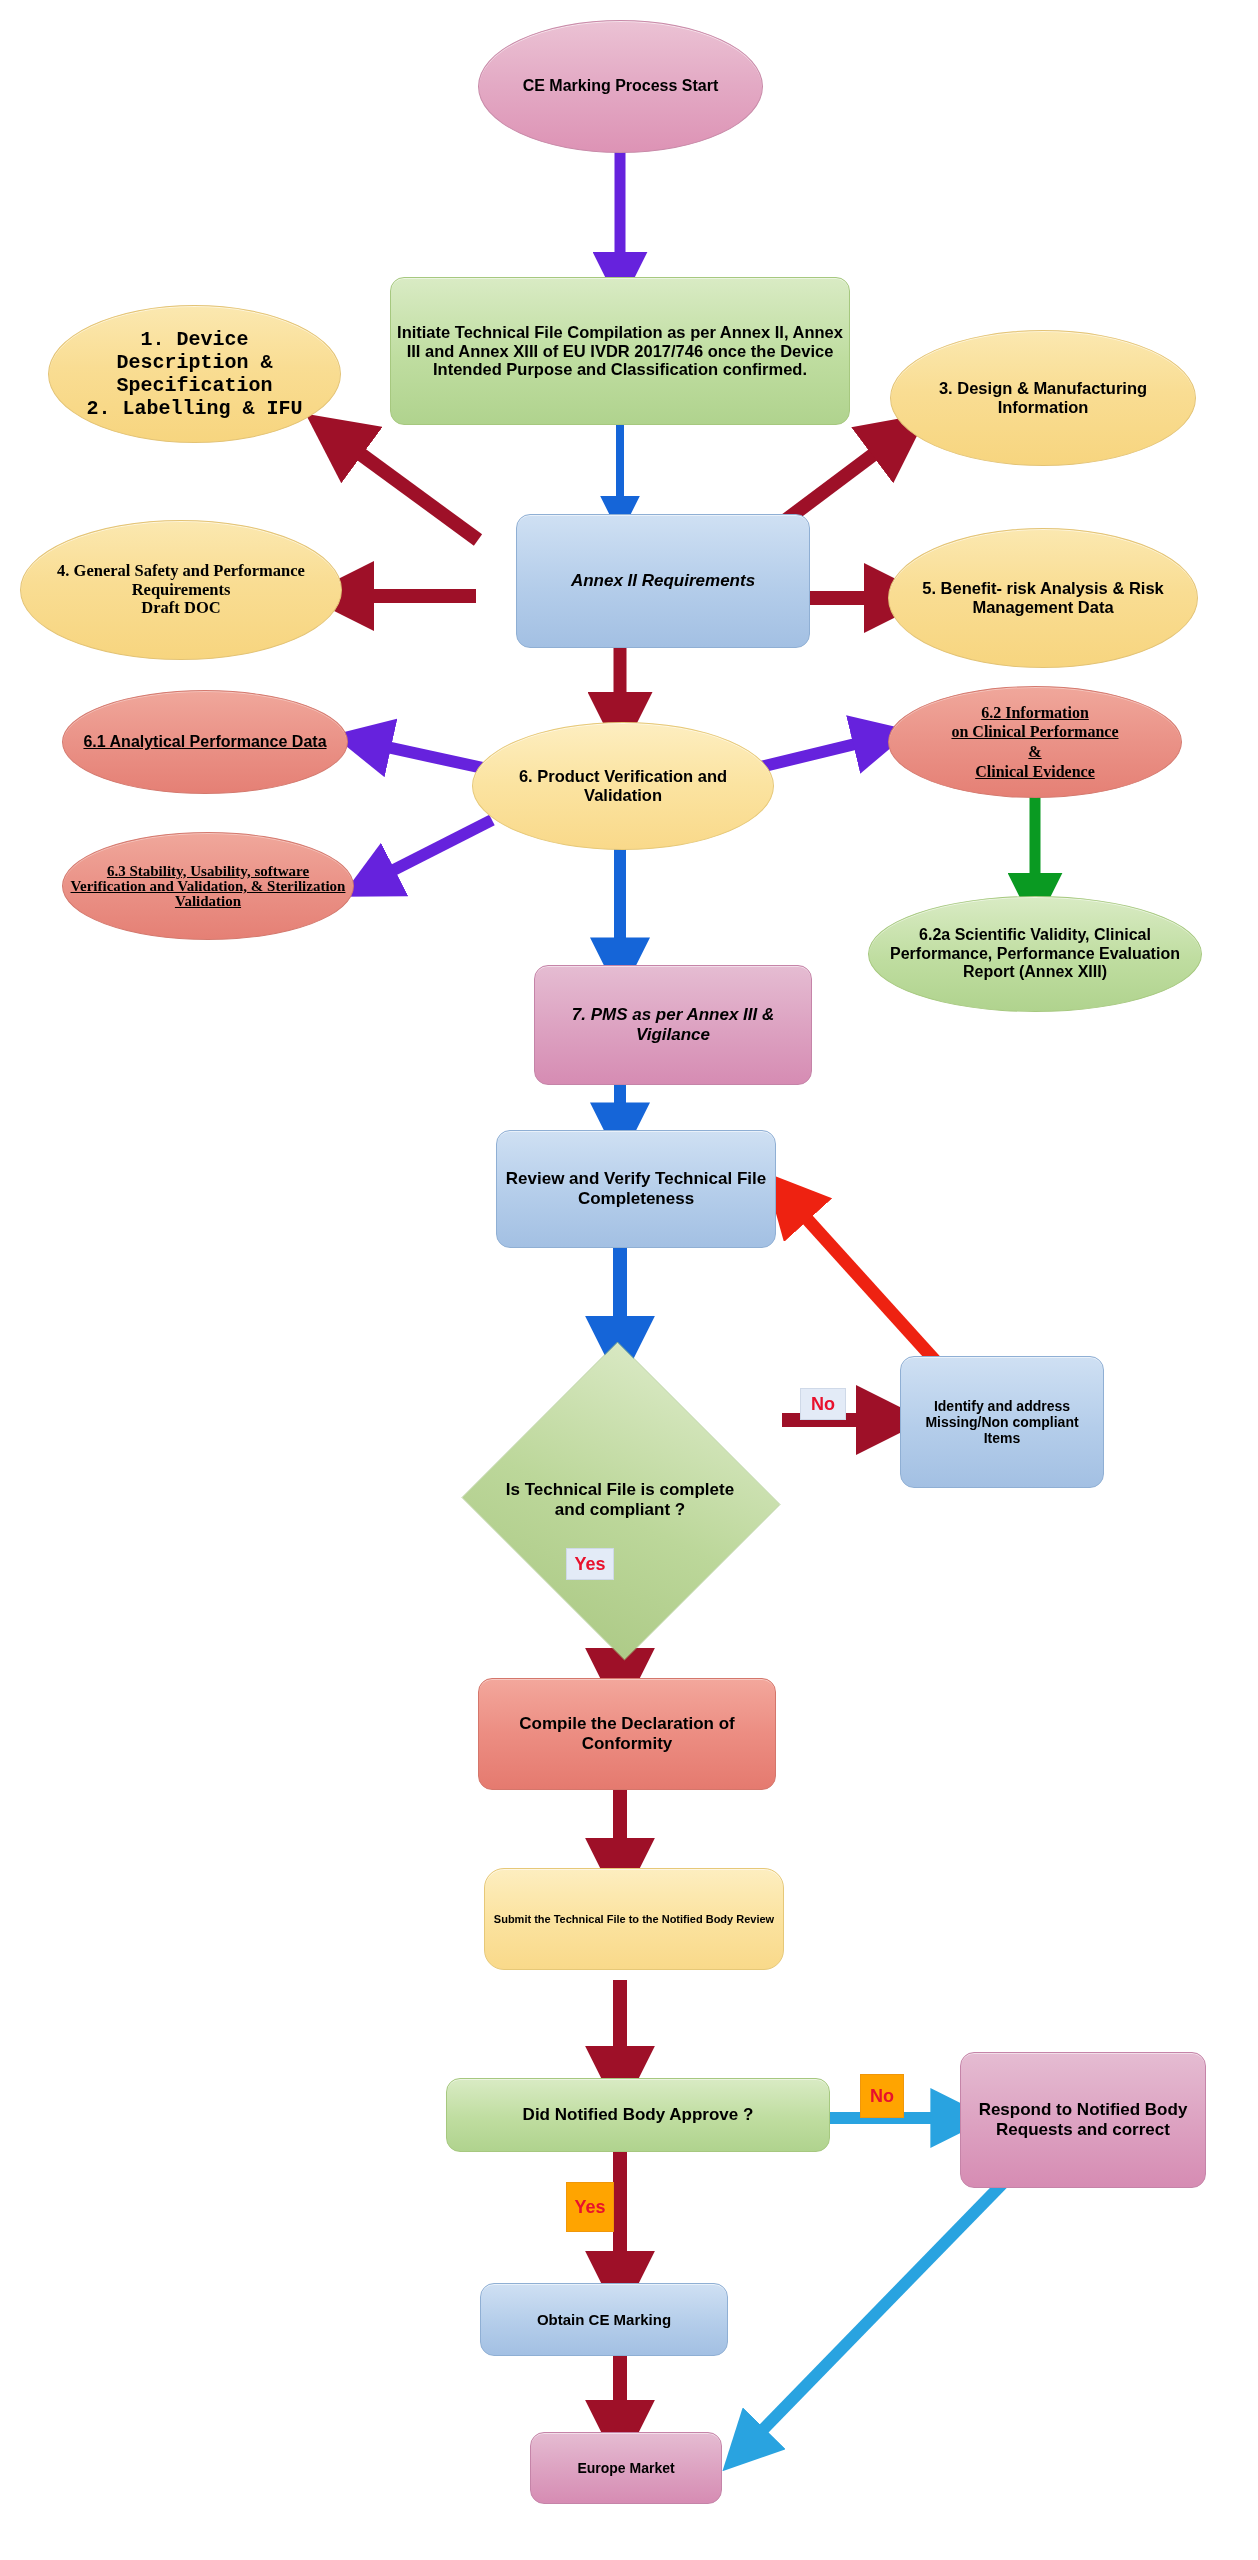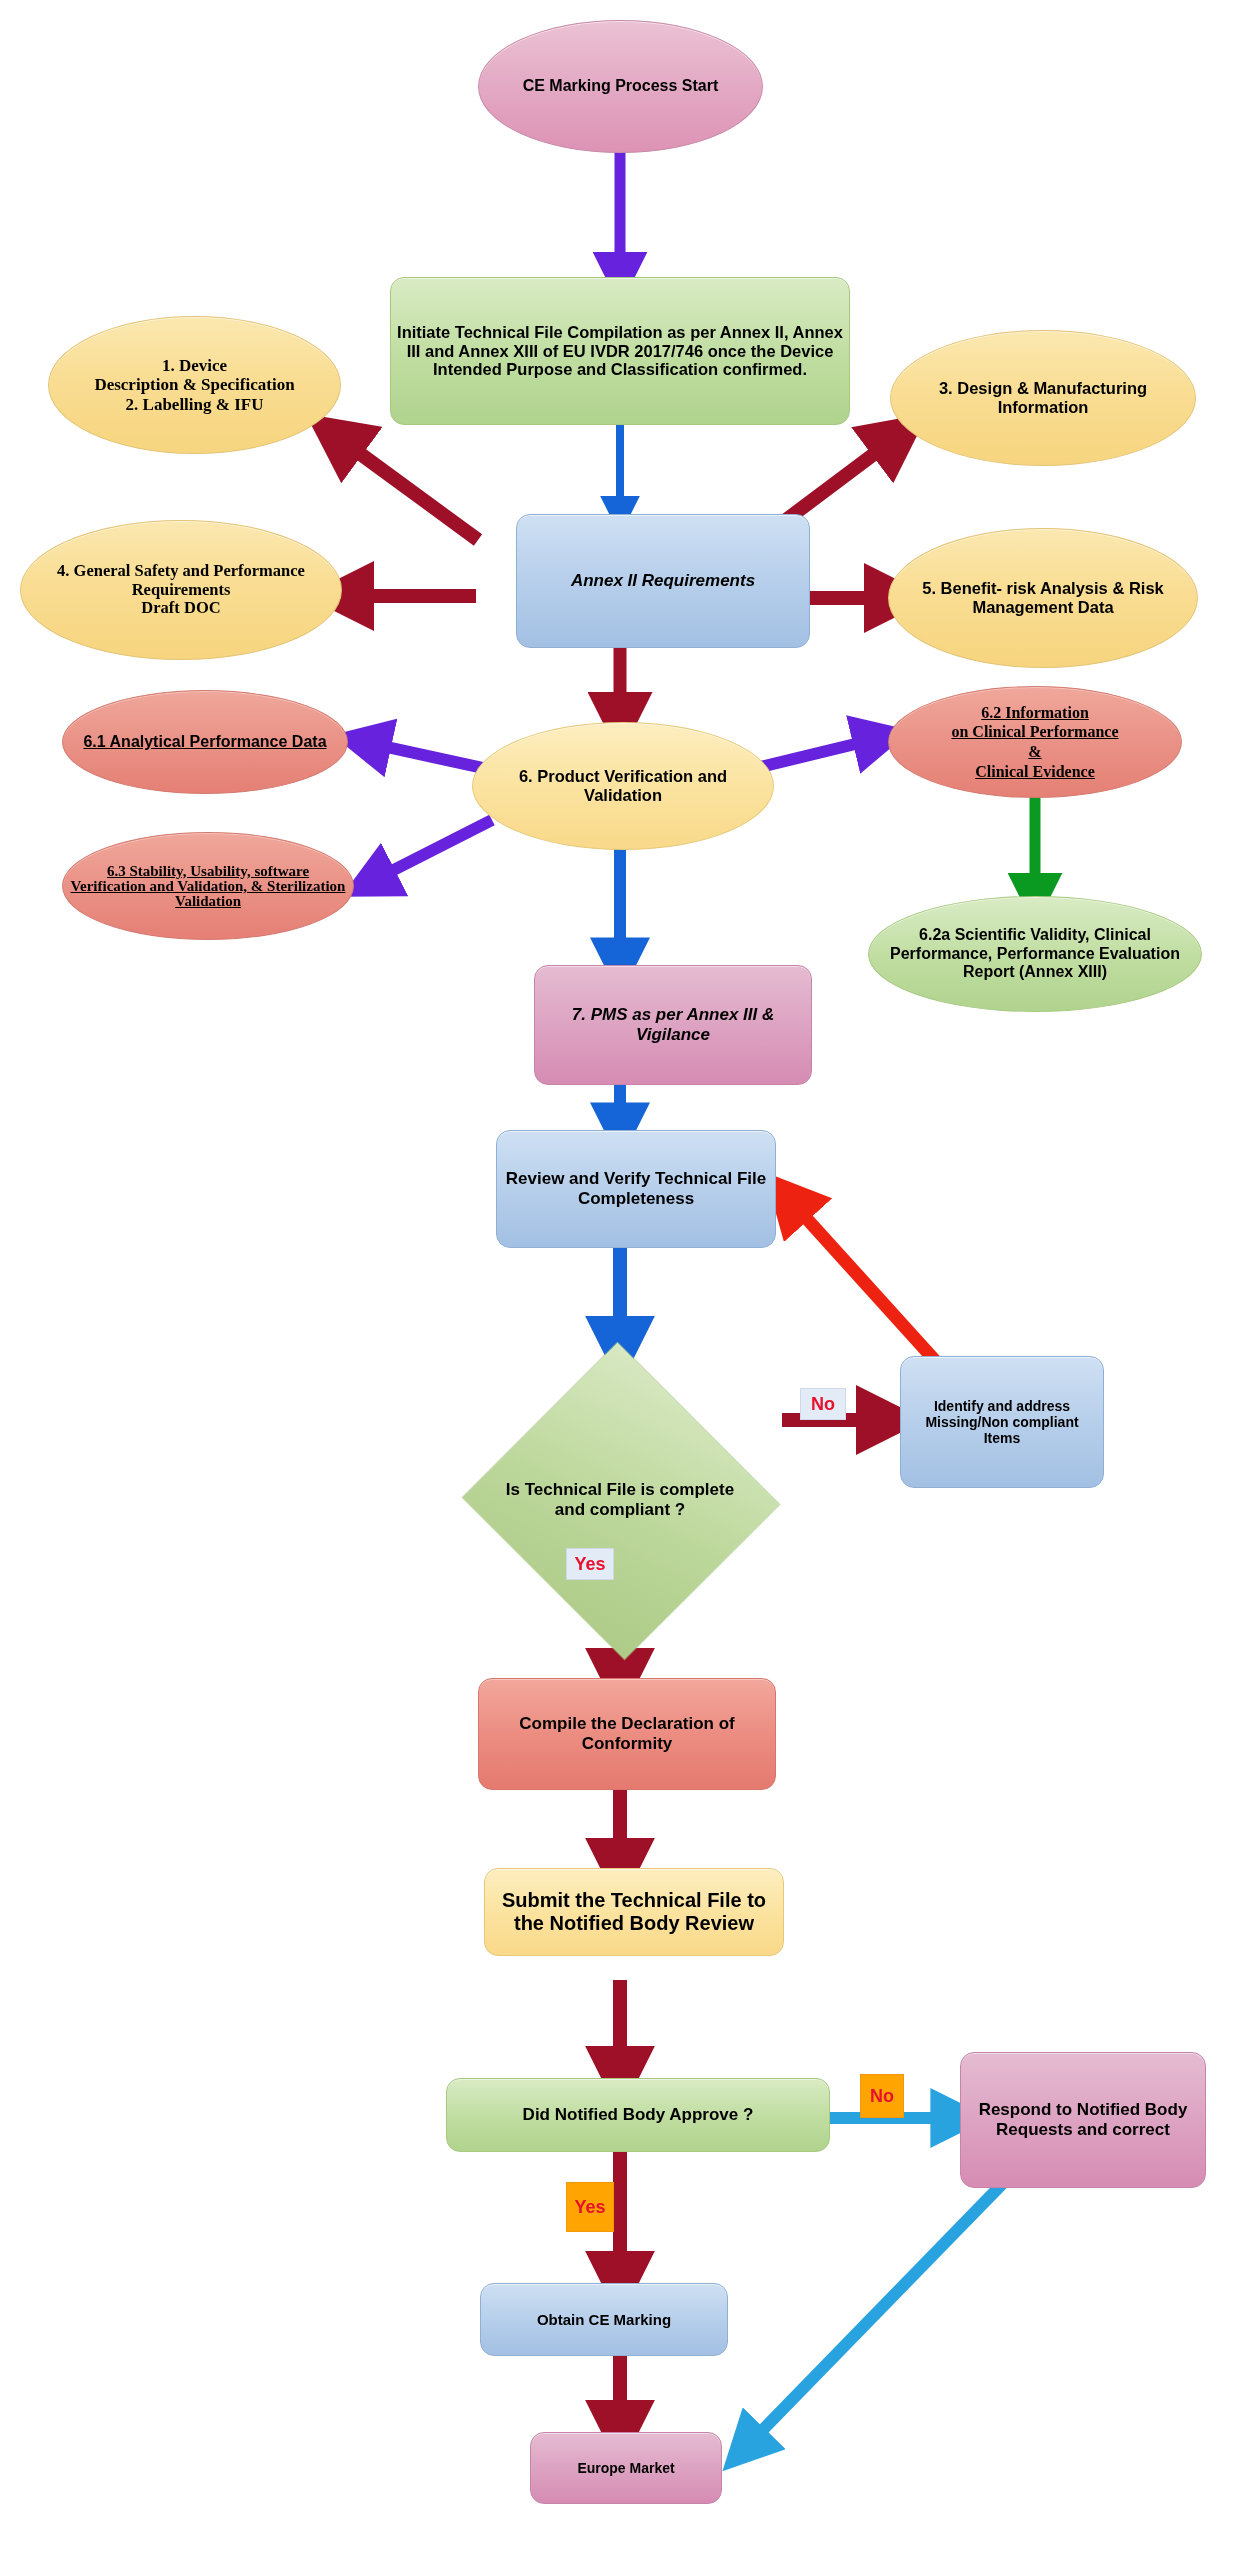--- a/index.html
+++ b/index.html
@@ -190,21 +190,21 @@
   </div>
 
   <div class="node rrect fill-green" style="left:390px; top:277px; width:460px; height:148px; font-size:16.5px;">
     <span class="lbl">Initiate Technical File Compilation as per Annex II, Annex III and Annex XIII of EU IVDR 2017/746 once the Device Intended Purpose and Classification confirmed.</span>
   </div>
 
   <div class="node rrect fill-blue italic" style="left:472px; top:514px; width:294px; height:134px; font-size:17px;">
     <span class="lbl">Annex II Requirements</span>
   </div>
 
-  <div class="node ellipse fill-yellow serif" style="left:48px; top:316px; width:293px; height:138px; font-size:17px; white-space:pre-line;">
+  <div class="node ellipse fill-yellow serif" style="left:48px; top:305px; width:293px; height:138px; font-size:20px; white-space:pre-line;font-family:Liberation Mono, monospace;">
     <span class="lbl">1. Device
 Description &amp; Specification
 2. Labelling &amp; IFU</span>
   </div>
 
   <div class="node ellipse fill-yellow serif" style="left:20px; top:520px; width:322px; height:140px; font-size:16.5px; white-space:pre-line;">
     <span class="lbl">4. General Safety and Performance Requirements
 Draft DOC</span>
   </div>
 
@@ -253,21 +253,21 @@
   </div>
 
   <div class="node rrect fill-blue" style="left:900px; top:1356px; width:204px; height:132px; font-size:14px;">
     <span class="lbl">Identify and address Missing/Non compliant Items</span>
   </div>
 
   <div class="node rrect fill-red" style="left:478px; top:1678px; width:298px; height:112px; font-size:17px;">
     <span class="lbl">Compile the Declaration of Conformity</span>
   </div>
 
-  <div class="node rrect fill-yellow2" style="left:484px; top:1868px; width:300px; height:88px; font-size:20px;">
+  <div class="node rrect fill-yellow2" style="left:484px; top:1868px; width:300px; height:102px; font-size:11px;border-radius:20px;">
     <span class="lbl">Submit the Technical File to the Notified Body Review</span>
   </div>
 
   <div class="node rrect fill-green" style="left:446px; top:2078px; width:384px; height:74px; font-size:17px;">
     <span class="lbl">Did Notified Body Approve ?</span>
   </div>
 
   <div class="node rrect fill-magenta" style="left:960px; top:2052px; width:246px; height:136px; font-size:17px;">
     <span class="lbl">Respond to Notified Body Requests and correct</span>
   </div>

